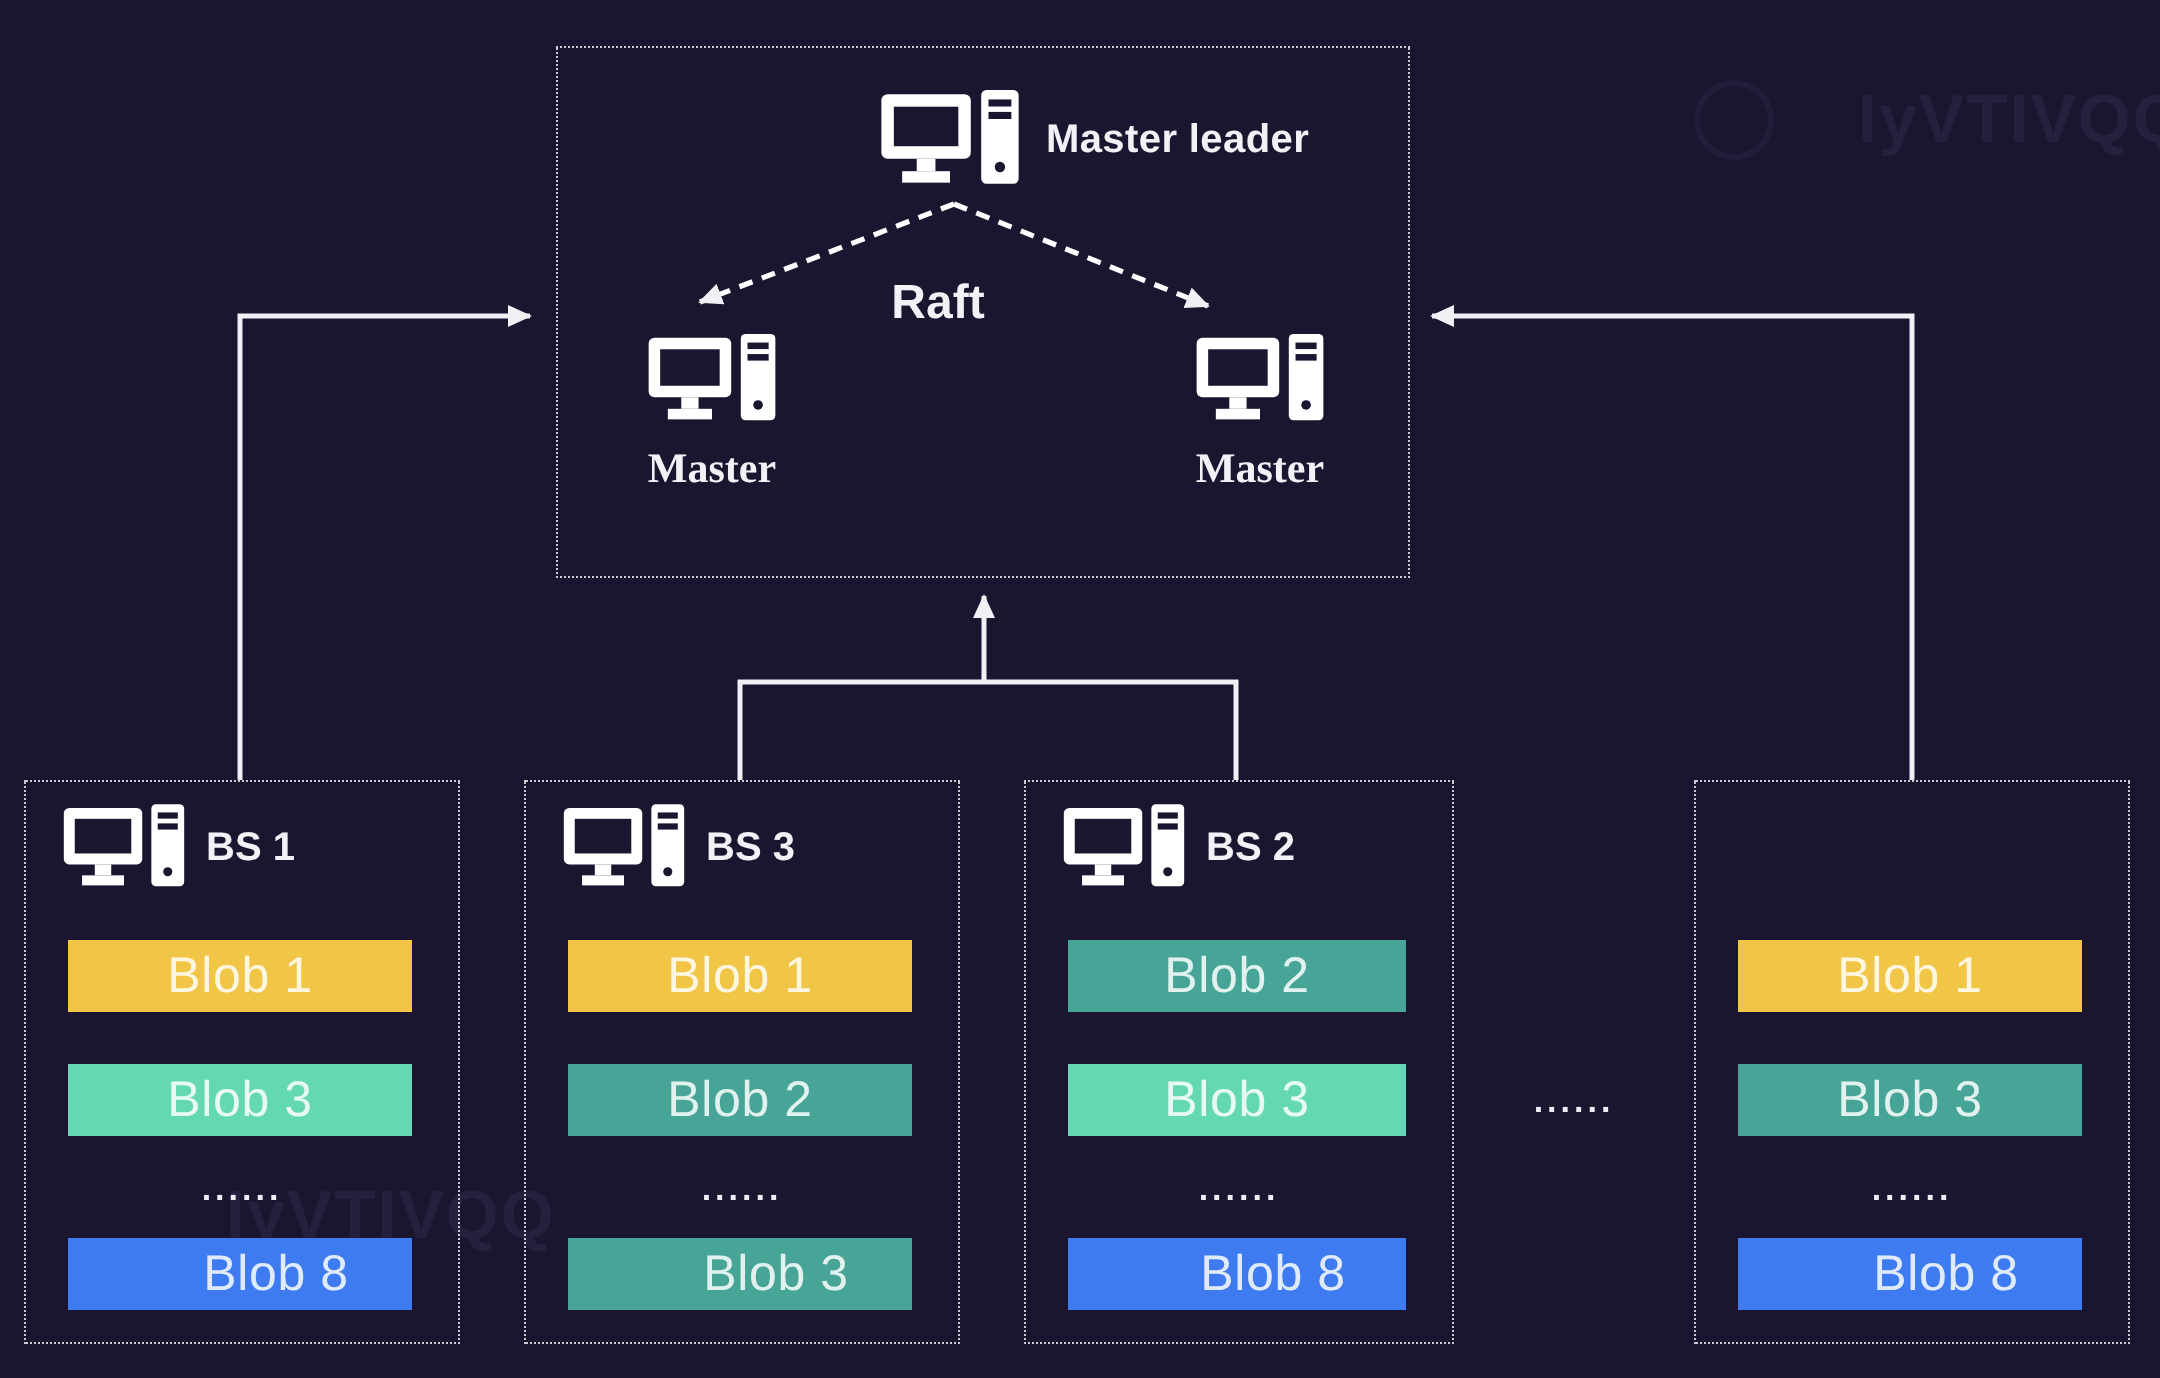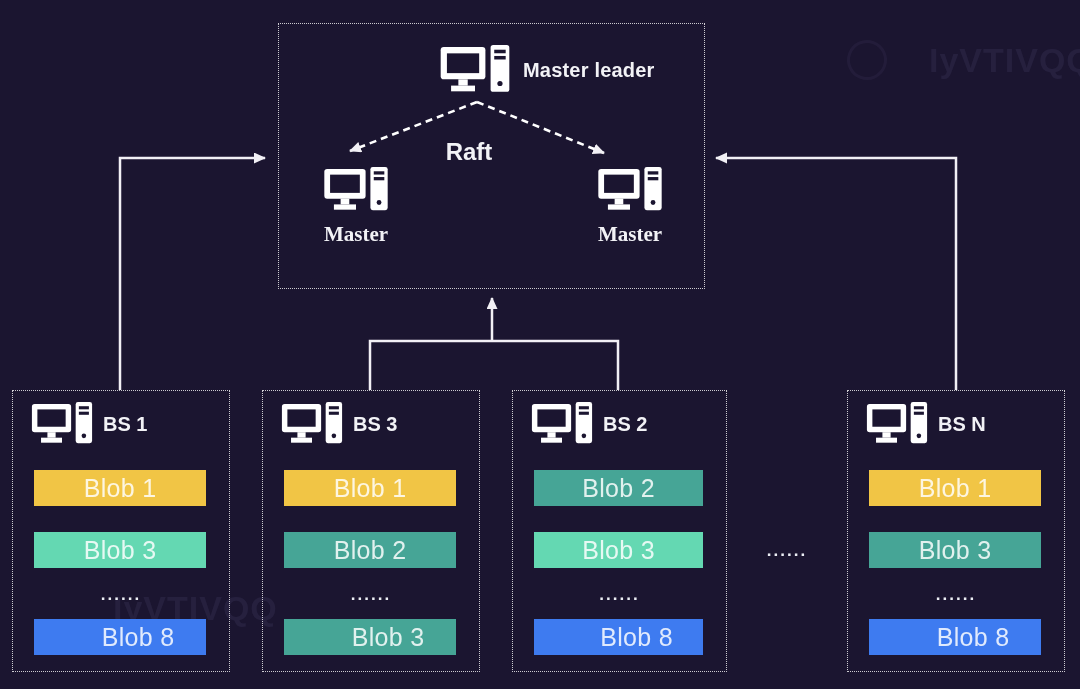--- a/index.html
+++ b/index.html
@@ -176,25 +176,19 @@
     </div>
     <div class="blob blob-0" style="background-color: rgb(70, 165, 150);">Blob 2</div>
     <div class="blob blob-1" style="background-color: rgb(100, 216, 178);">Blob 3</div>
     <div class="bs-ellipsis">......</div>
     <div class="blob blob-2" style="background-color: rgb(62, 123, 240);">Blob 8</div>
   </div>
 
   <div class="between-ellipsis">......</div>
 
   <div class="cluster bs-box bs-n">
-    <div class="bs-header">
-      <svg class="pc" viewBox="0 0 68 50">
-          <use href="#pc-symbol"></use>
-        </svg>
-      <span class="bs-label">BS N</span>
-    </div>
     <div class="blob blob-0" style="background-color: rgb(241, 197, 69);">Blob 1</div>
     <div class="blob blob-1" style="background-color: rgb(70, 165, 150);">Blob 3</div>
     <div class="bs-ellipsis">......</div>
     <div class="blob blob-2" style="background-color: rgb(62, 123, 240);">Blob 8</div>
   </div>
 
 </div>
 
 </body></html>

